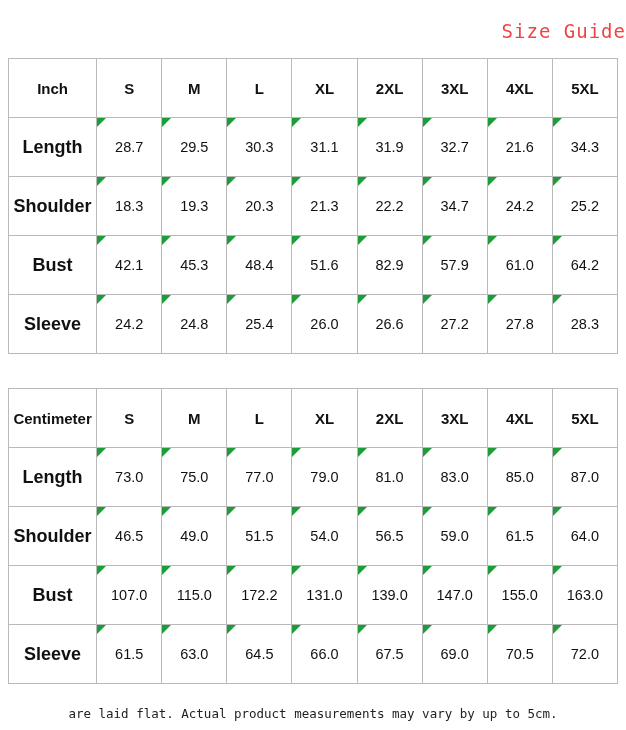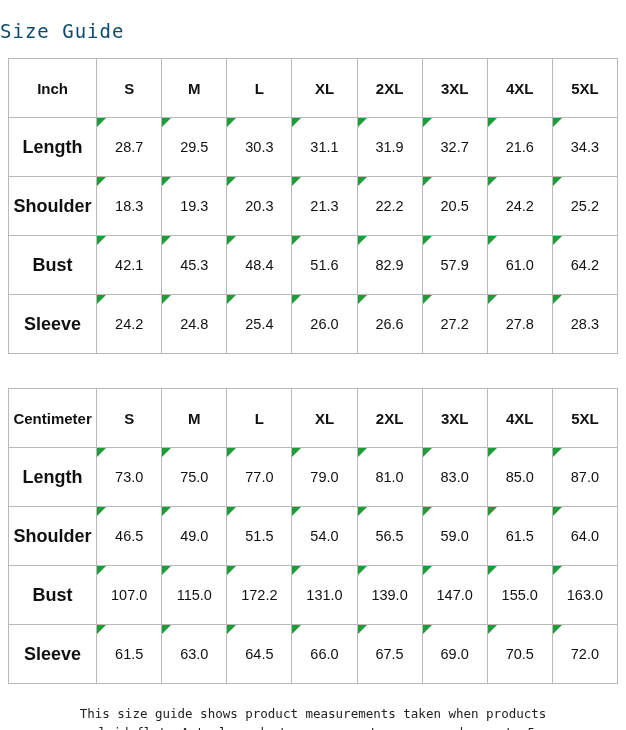--- a/index.html
+++ b/index.html
@@ -14,25 +14,25 @@
     color: #000000;
     overflow: hidden;
   }
   .page {
     width: 626px;
     height: 730px;
     position: relative;
     box-sizing: border-box;
   }
   .title {
-    text-align: left;
+    text-align: right;
     font-family: "DejaVu Sans Mono", monospace;
     font-size: 19px;
     letter-spacing: 1px;
-    color: #0c4a6e;
+    color: #ef4444;
     padding-top: 20px;
     padding-bottom: 16px;
   }
   table.size-table {
     border-collapse: collapse;
     width: 610px;
     margin: 0 auto;
     table-layout: fixed;
   }
   table.size-table td,
@@ -125,21 +125,21 @@
         <td class="mark">21.6</td>
         <td class="mark">34.3</td>
       </tr>
       <tr>
         <td class="rowlabel">Shoulder</td>
         <td class="mark">18.3</td>
         <td class="mark">19.3</td>
         <td class="mark">20.3</td>
         <td class="mark">21.3</td>
         <td class="mark">22.2</td>
-        <td class="mark">20.5</td>
+        <td class="mark">34.7</td>
         <td class="mark">24.2</td>
         <td class="mark">25.2</td>
       </tr>
       <tr>
         <td class="rowlabel">Bust</td>
         <td class="mark">42.1</td>
         <td class="mark">45.3</td>
         <td class="mark">48.4</td>
         <td class="mark">51.6</td>
         <td class="mark">82.9</td>
@@ -230,17 +230,16 @@
         <td class="mark">66.0</td>
         <td class="mark">67.5</td>
         <td class="mark">69.0</td>
         <td class="mark">70.5</td>
         <td class="mark">72.0</td>
       </tr>
     </tbody>
   </table>
 
   <div class="footer">
-    <div>This size guide shows product measurements taken when products</div>
     <div>are laid flat. Actual product measurements may vary by up to 5cm.</div>
   </div>
 
 </div>
 
 </body></html>

